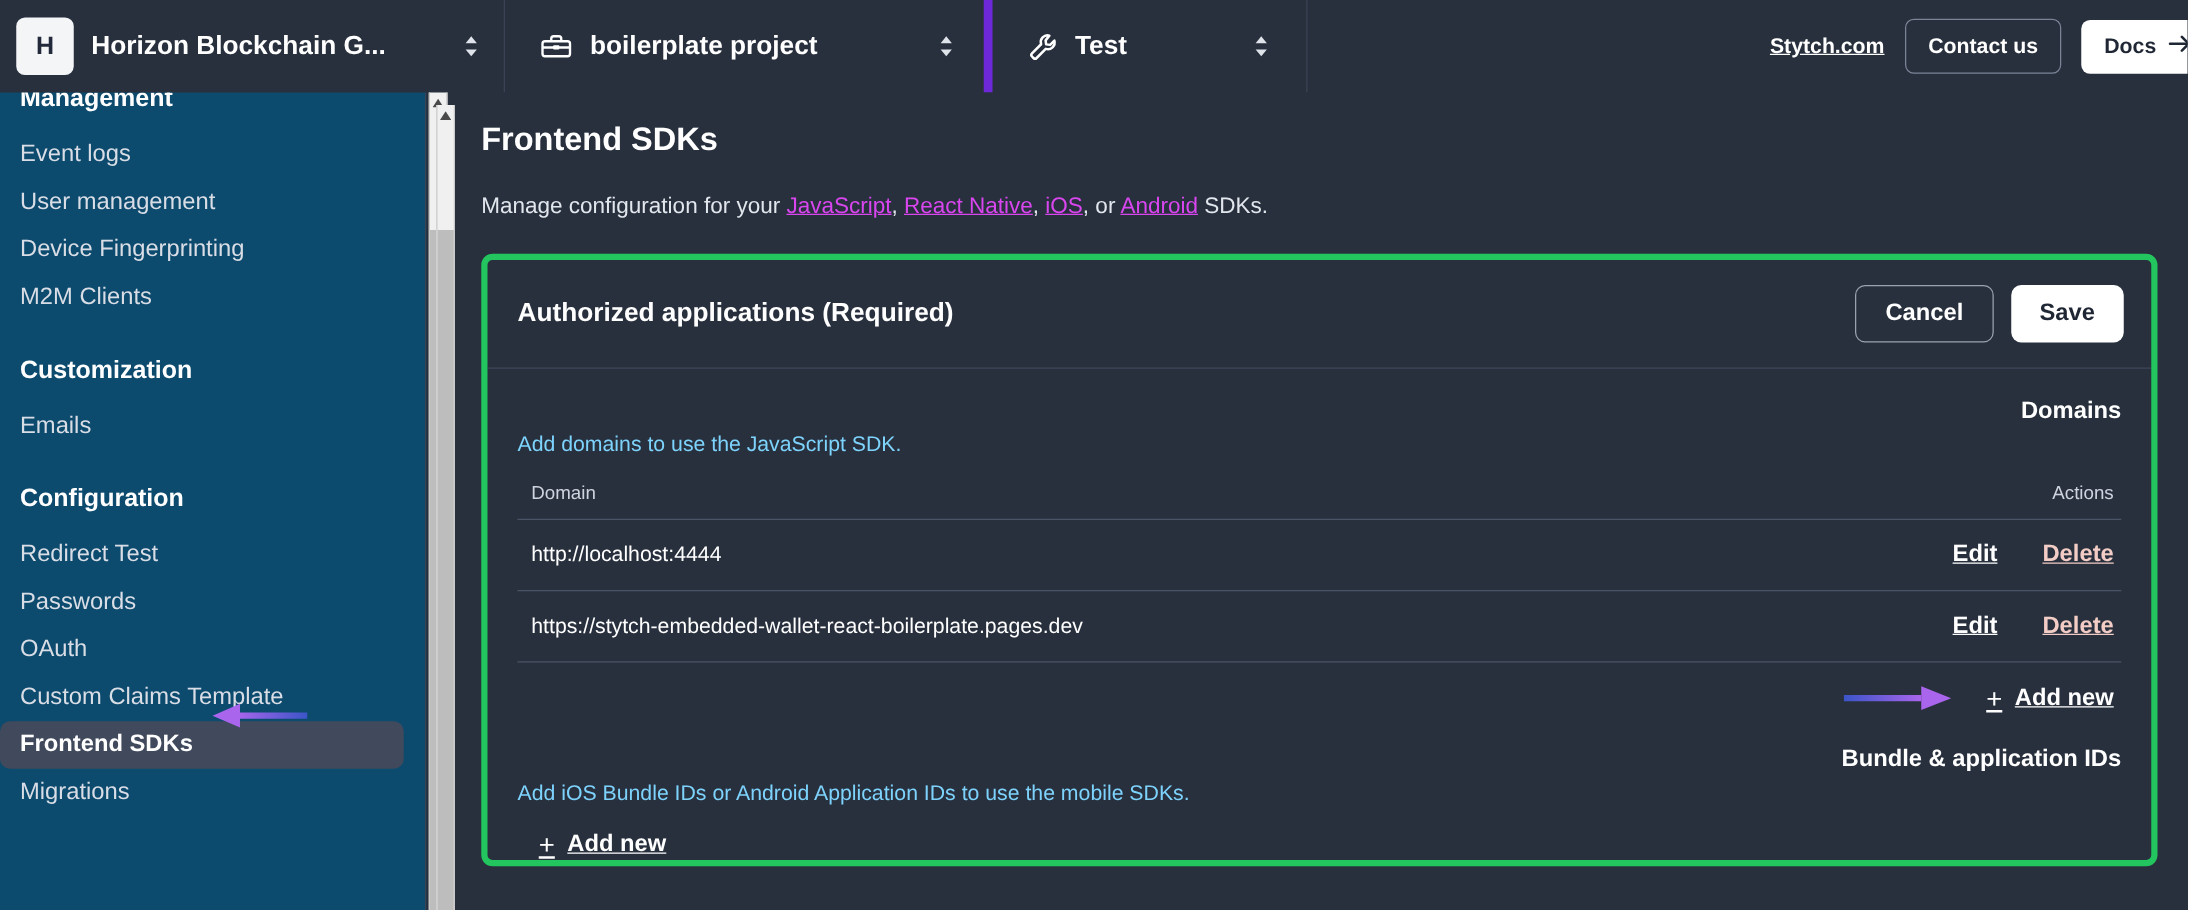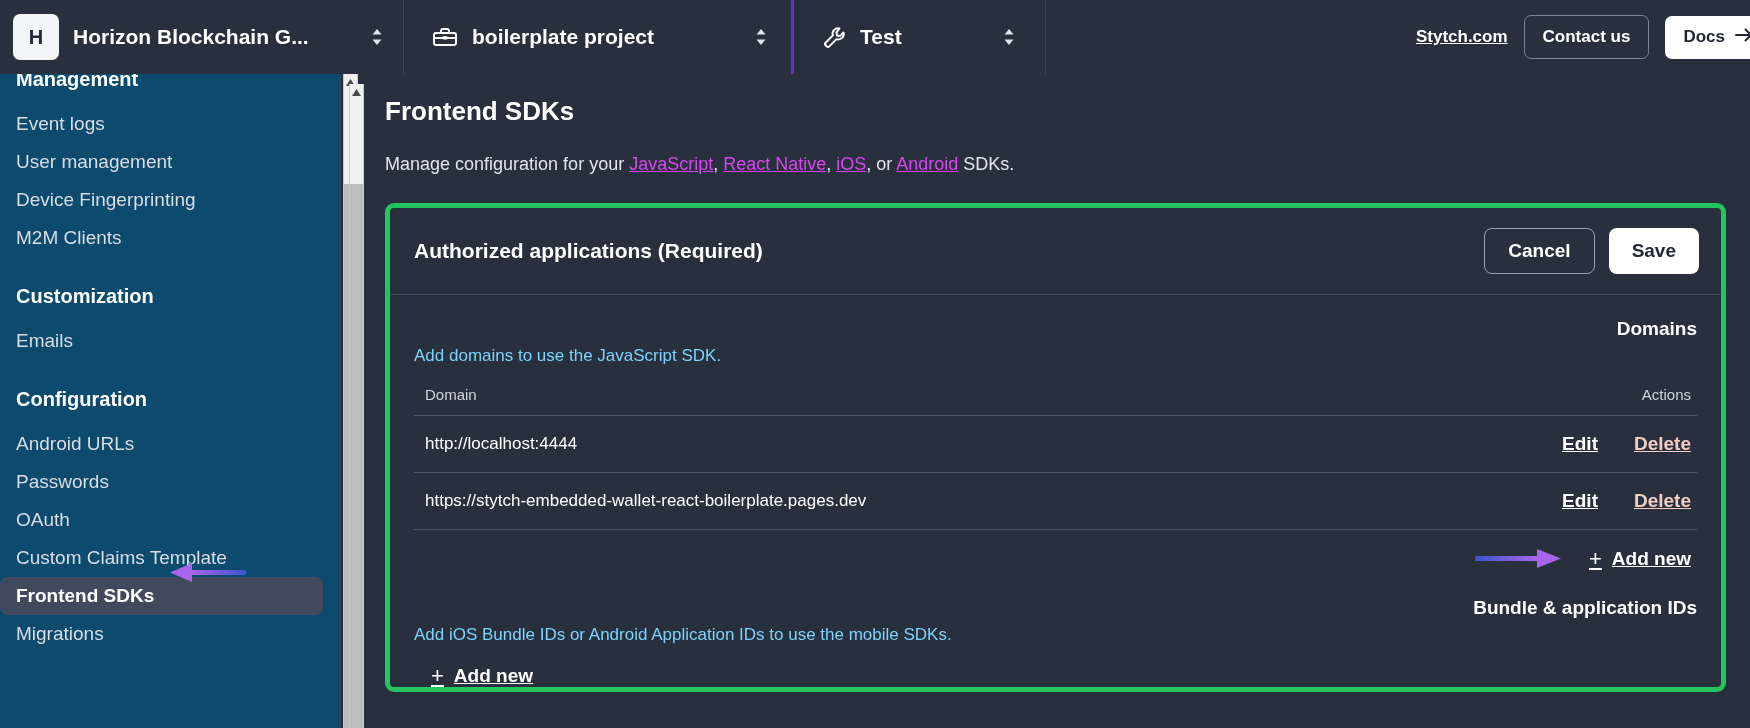--- a/index.html
+++ b/index.html
@@ -32,21 +32,21 @@
     flex: 1 1 auto; overflow: hidden;
   }
   .selector-icon {
     width: 16px; flex: 0 0 auto; display: flex; flex-direction: column;
     align-items: center; justify-content: center; gap: 3px; color: #dfe3ea;
   }
   .selector-icon svg { display: block; }
 
   .proj-cell {
     width: 390px; height: 74px; display: flex; align-items: center;
-    padding: 0 22px 0 28px; gap: 14px; border-right: 3px solid #6d28d9;
+    padding: 0 22px 0 28px; gap: 14px; border-right: 7px solid #6d28d9;
   }
   .env-cell {
     width: 252px; height: 74px; display: flex; align-items: center;
     padding: 0 28px 0 28px; gap: 13px; border-right: 1px solid #3a4355;
   }
   .cell-icon { color: #ffffff; flex: 0 0 auto; display: flex; }
   .cell-label { color: #ffffff; font-size: 21px; font-weight: 700; flex: 1 1 auto; white-space: nowrap; }
 
   .topbar-right {
     flex: 1 1 auto; height: 74px; display: flex; align-items: center;
@@ -253,21 +253,21 @@
       <span>M2M Clients</span>
     </div>
 
     <div class="side-section">Customization</div>
     <div class="side-item">
       <span>Emails</span>
     </div>
 
     <div class="side-section">Configuration</div>
     <div class="side-item">
-      <span>Android URLs</span>
+      <span>Redirect Test</span>
     </div>
     <div class="side-item">
       <span>Passwords</span>
     </div>
     <div class="side-item">
       <span>OAuth</span>
     </div>
     <div class="side-item">
       <span>Custom Claims Template</span>
     </div>

